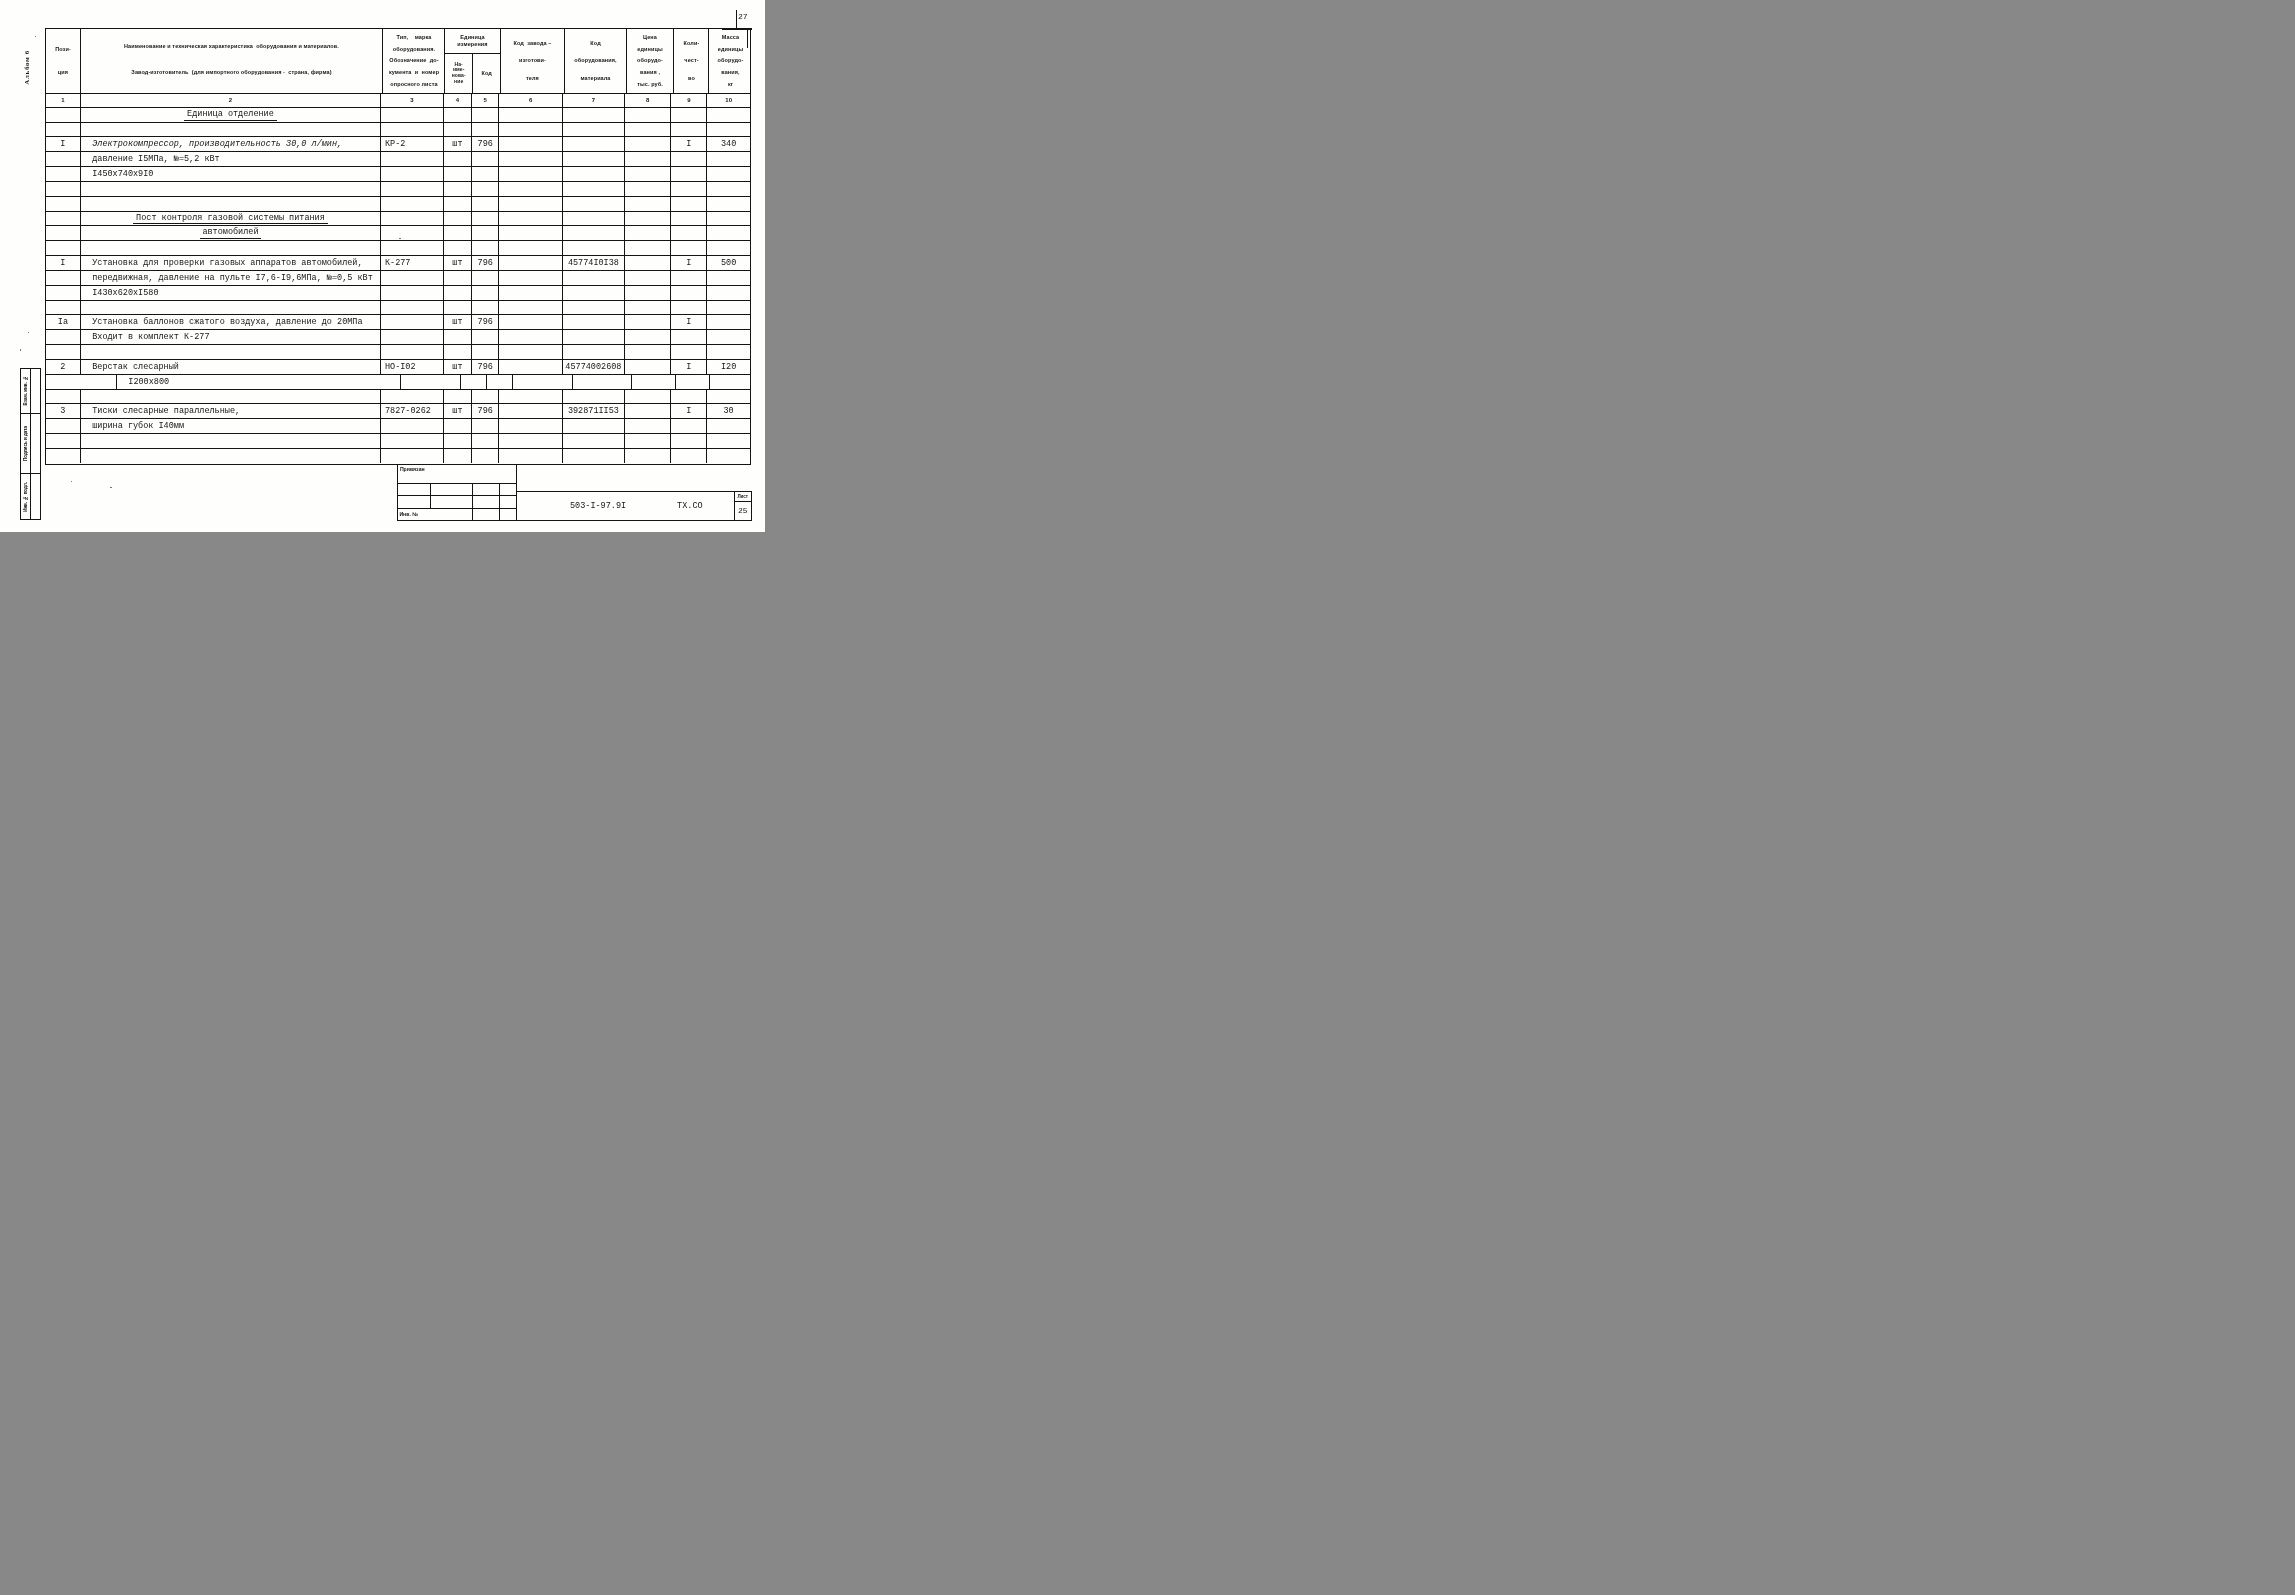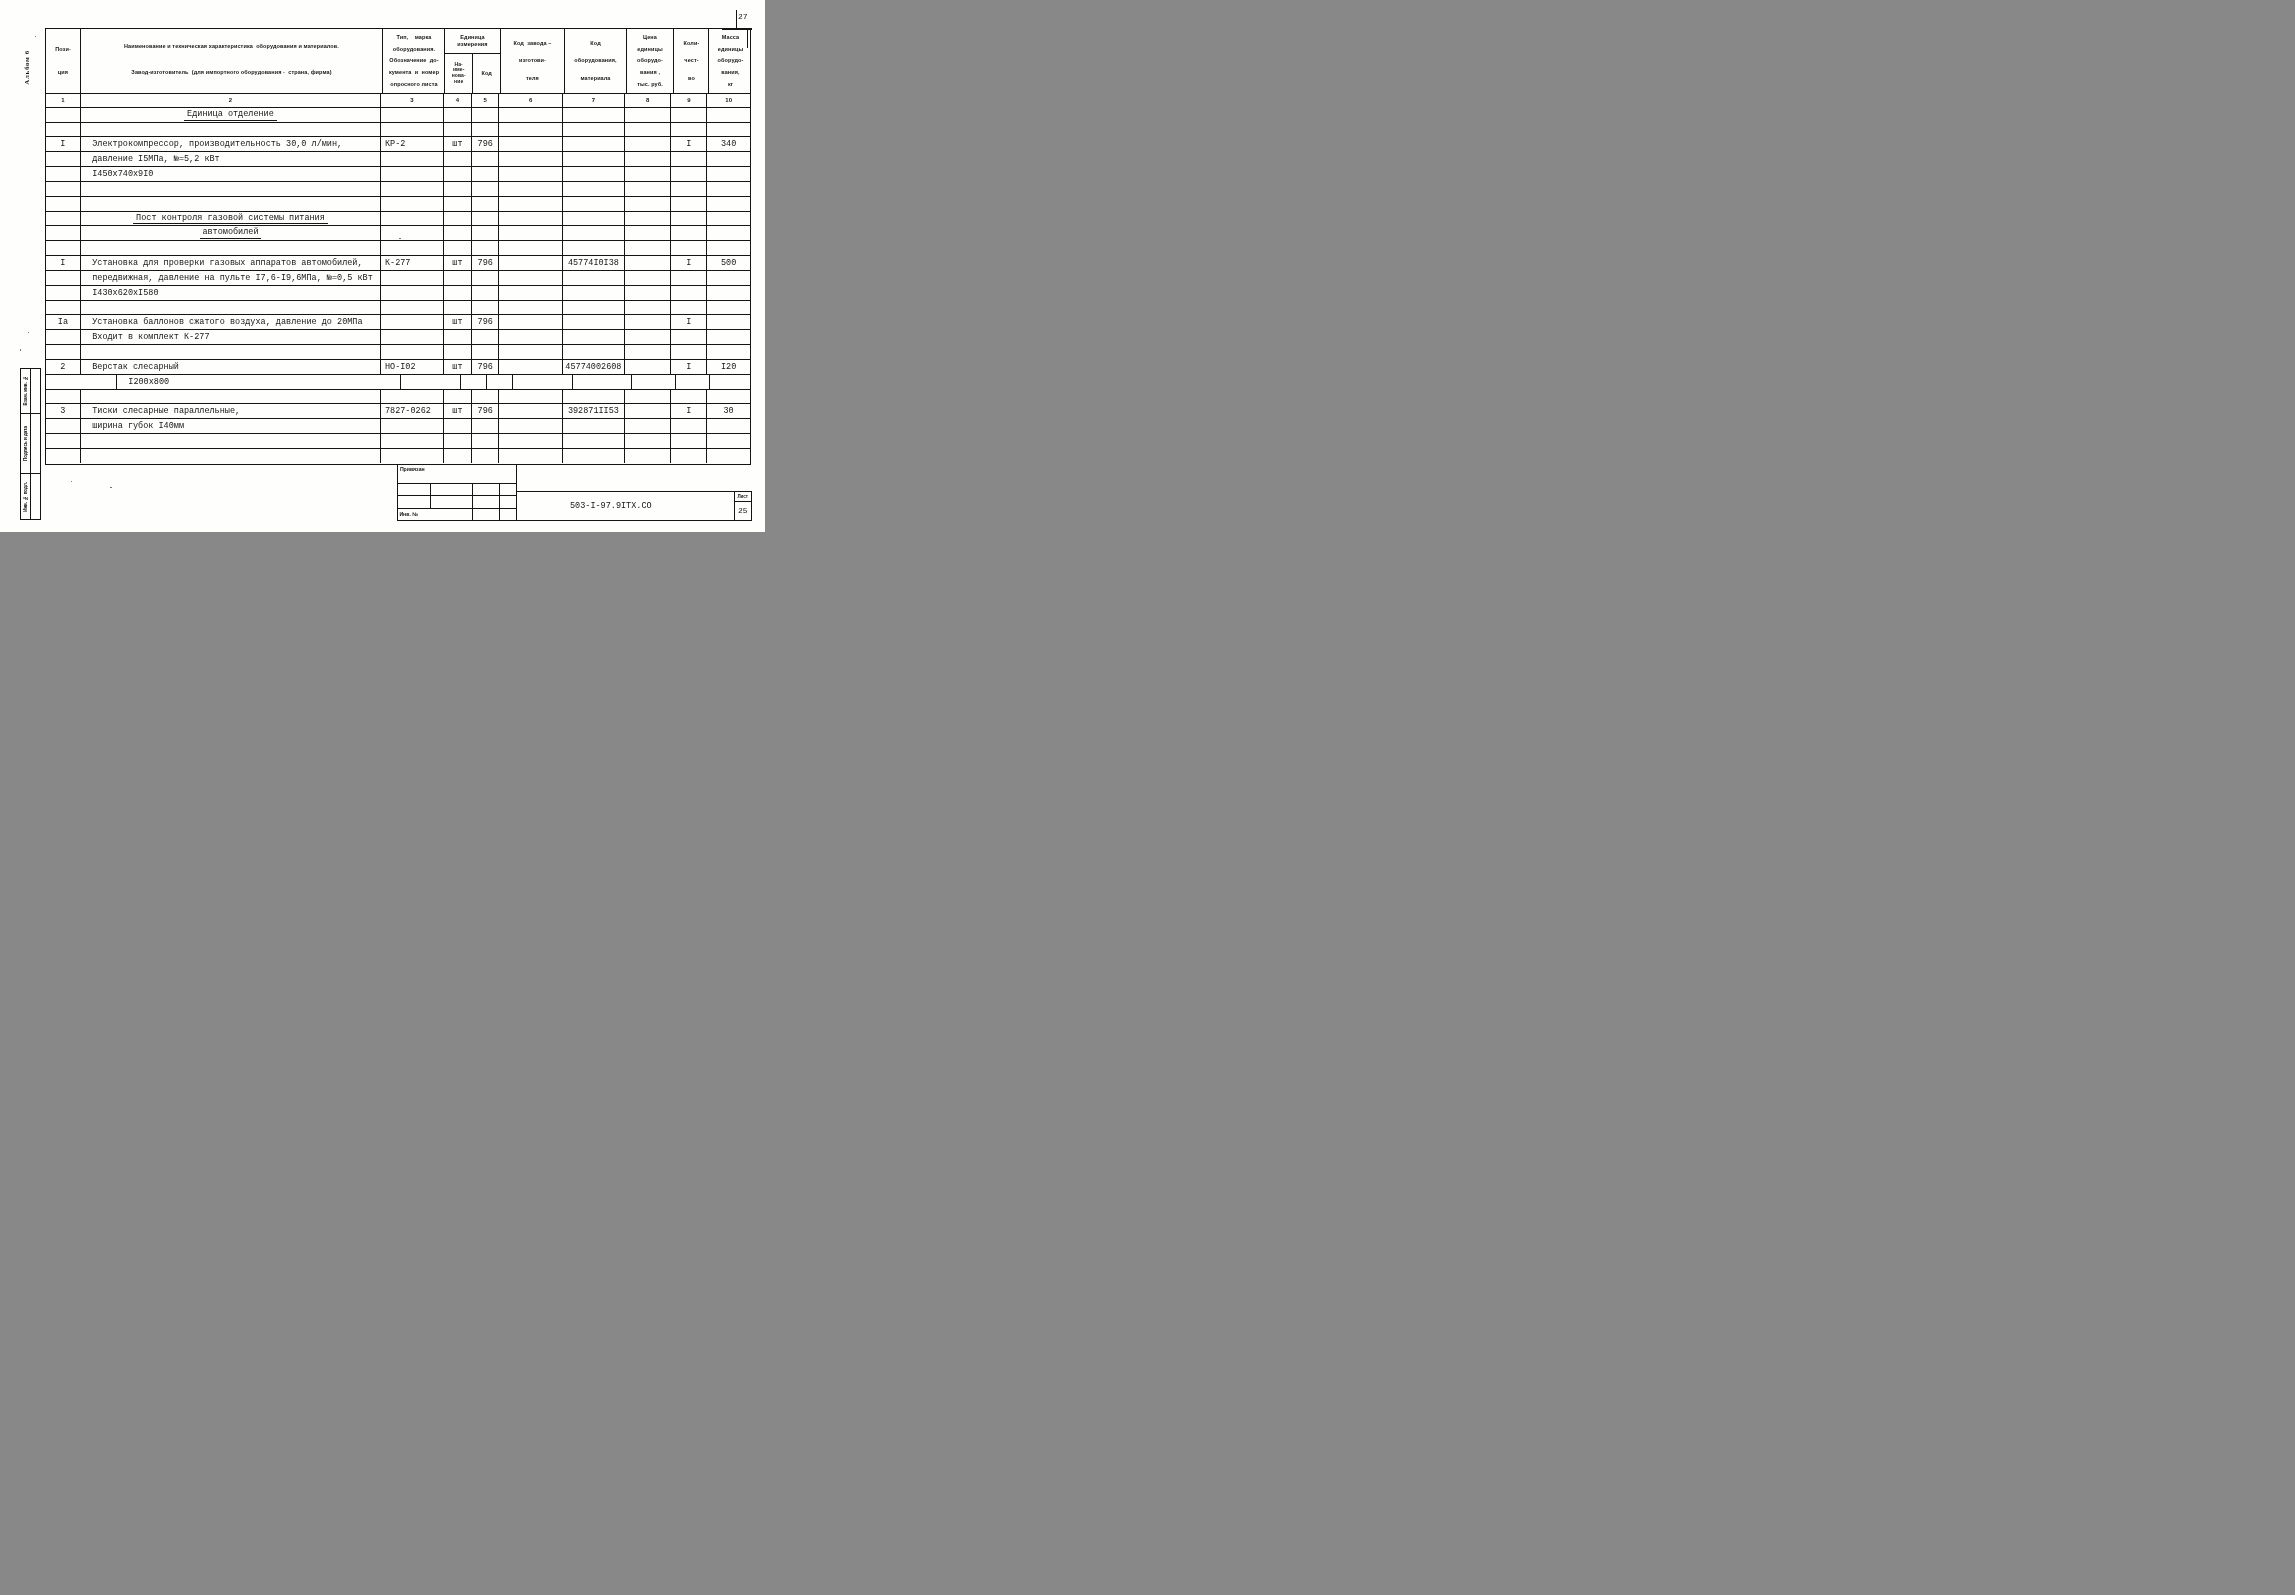--- a/index.html
+++ b/index.html
@@ -64,21 +64,21 @@
   .pbox-head{height:19px;border-bottom:0.9px solid #141414;box-sizing:border-box;
              font:700 5.2px "Liberation Sans",sans-serif;padding:0.9px 1.9px;}
   .pbox-row{flex:1;display:flex;border-bottom:0.9px solid #141414;box-sizing:border-box;}
   .pbox-row:last-child{border-bottom:none;}
   .pcell{box-sizing:border-box;border-left:0.9px solid #141414;height:100%;display:flex;align-items:center;}
   .pcell:first-child{border-left:none;}
   .pcell.lab{font:700 5.2px "Liberation Sans",sans-serif;padding-left:1.4px;}
   
   .tblock{position:absolute;left:517px;top:491px;width:235px;height:30px;border:0.9px solid #141414;
           border-left:none;border-bottom-width:1.4px;box-sizing:border-box;display:flex;}
-  .tblock-main{flex:1;display:flex;align-items:center;padding-left:53px;font-size:8.5px;}
+  .tblock-main{flex:1;display:flex;align-items:center;padding-left:53px;gap:51px;font-size:8.5px;}
   .tblock-right{width:17.5px;border-left:0.9px solid #141414;box-sizing:border-box;display:flex;
                 flex-direction:column;}
   .sheet-label{height:9.5px;border-bottom:0.9px solid #141414;box-sizing:border-box;display:flex;
                align-items:center;justify-content:center;font:700 4.5px "Liberation Sans",sans-serif;}
   .sheet-num{flex:1;display:flex;align-items:center;justify-content:center;font-size:8px;}
   
   .speck{position:absolute;background:#2a2a2a;border-radius:50%;opacity:.8;}
 </style>
 </head>
 <body>
@@ -190,21 +190,21 @@
           <div class="td center" style="width: 28.4px;"></div>
           <div class="td center" style="width: 27.5px;"></div>
           <div class="td center" style="width: 64px;"></div>
           <div class="td center" style="width: 62px;"></div>
           <div class="td center" style="width: 47px;"></div>
           <div class="td center" style="width: 36px;"></div>
           <div class="td center" style="width: 44px;"></div>
         </div>
         <div class="tr">
           <div class="td center" style="width: 34px;">I</div>
-          <div class="td name" style="width: 302px;">Электрокомпрессор, производительность 30,0 л/мин,</div>
+          <div class="td name" style="width: 302px; font-style: italic;">Электрокомпрессор, производительность 30,0 л/мин,</div>
           <div class="td type" style="width: 63px;">КР-2</div>
           <div class="td center" style="width: 28.4px;">шт</div>
           <div class="td center" style="width: 27.5px;">796</div>
           <div class="td center" style="width: 64px;"></div>
           <div class="td center" style="width: 62px;"></div>
           <div class="td center" style="width: 47px;"></div>
           <div class="td center" style="width: 36px;">I</div>
           <div class="td center" style="width: 44px;">340</div>
         </div>
         <div class="tr">

